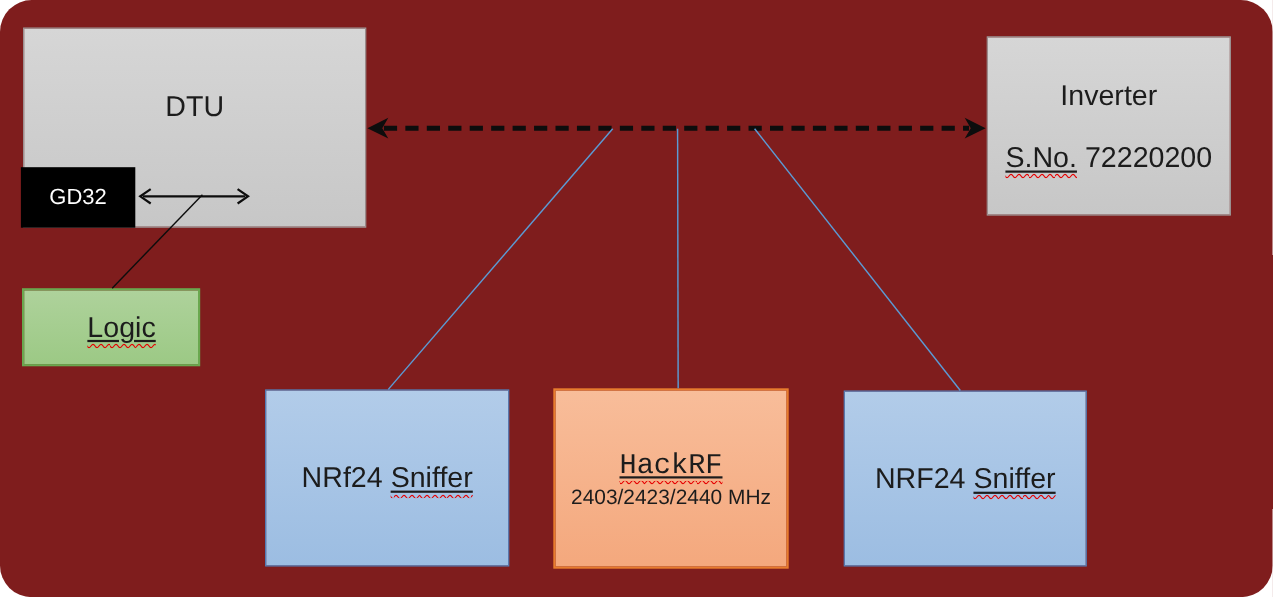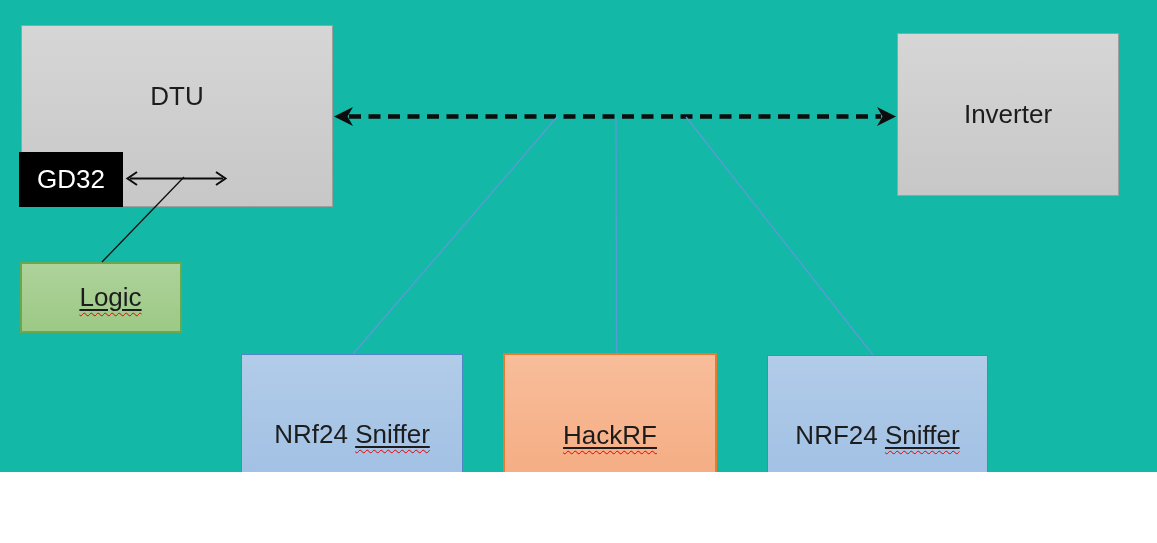--- a/index.html
+++ b/index.html
@@ -1,31 +1,31 @@
 <!DOCTYPE html>
 <html><head>
 <meta charset="utf-8">
 <style>
   html,body { margin:0; padding:0; background:#ffffff; }
   #canvas {
-    position:relative; width:1157px; height:472px; background:#14b8a6;
-    font-family:"Liberation Sans", sans-serif; color:#1c1c1c; overflow:hidden;
+    position:relative; width:1157px; height:543px; background:#7f1d1d;
+    font-family:"Liberation Sans", sans-serif; color:#1c1c1c; overflow:hidden;border-radius:29px;
   }
   .box {
     position:absolute; box-sizing:border-box;
     display:flex; flex-direction:column; align-items:center; justify-content:center;
     text-align:center; font-size:26px; line-height:33px;
   }
   .gray  { background:linear-gradient(180deg,#d6d6d6 0%,#c7c7c7 100%); border:1px solid #9e9e9e; }
-  .chip  { background:#000000; color:#ffffff; font-size:26px; }
+  .chip  { background:#000000; color:#ffffff; font-size:20px; }
   .green { background:linear-gradient(180deg,#aed29b 0%,#9cc985 100%); border:2px solid #6aa84f;padding-left:19px; }
   .blue  { background:linear-gradient(180deg,#b2cce9 0%,#9cbde2 100%); border:1.5px solid #4e86c6;text-align:center; }
   .orange{ background:linear-gradient(180deg,#f8bd9a 0%,#f4a87d 100%); border:2px solid #e87c2e; }
   .small { font-size:19px; line-height:24px; }
-  .bigline { line-height:36px; }
+  .bigline { line-height:36px;font-family:Liberation Mono, monospace; }
   
   .ul { text-decoration:underline; text-decoration-thickness:1.5px; text-underline-offset:3px; }
   .sq { text-decoration:underline wavy #e60000; text-decoration-thickness:1px; text-underline-offset:6px; }
   svg.overlay { position:absolute; left:0; top:0; pointer-events:none; }
 </style>
 </head>
 <body>
 
 <div id="canvas">
 
@@ -39,33 +39,38 @@
 
 
   <div class="box green" style="left:20px; top:262px; width:162px; height:71px;">
     <div>
       <span class="ul"><span class="sq">Logic</span></span>
     </div>
   </div>
 
   <div class="box gray" style="left:897px; top:33px; width:222px; height:163px;gap:24px;">
     <div>Inverter</div>
+    <div>
+      <span class="ul"><span class="sq">S.No.</span></span>
+      <span>72220200</span>
+    </div>
   </div>
 
   <div class="box blue" style="left:241px; top:354px; width:222px; height:161px;">
     <div>
       <span>NRf24</span>
       <span class="ul"><span class="sq">Sniffer</span></span>
     </div>
   </div>
 
   <div class="box orange" style="left:503px; top:353px; width:214px; height:164px;">
     <div class="bigline">
       <span class="ul"><span class="sq">HackRF</span></span>
     </div>
+    <div class="small">2403/2423/2440 MHz</div>
   </div>
 
   <div class="box blue" style="left:767px; top:355px; width:221px; height:160px;">
     <div>
       <span>NRF24</span>
       <span class="ul"><span class="sq">Sniffer</span></span>
     </div>
   </div>
 
   <svg class="overlay" width="1157" height="543" viewBox="0 0 1157 543">

